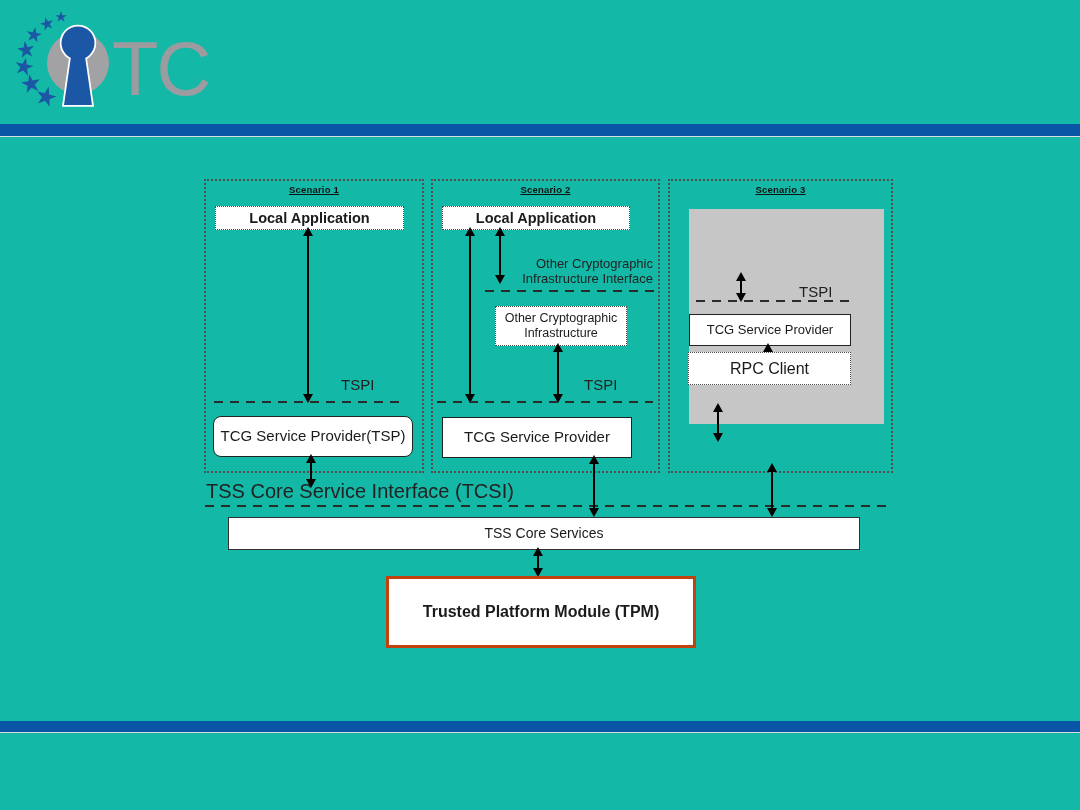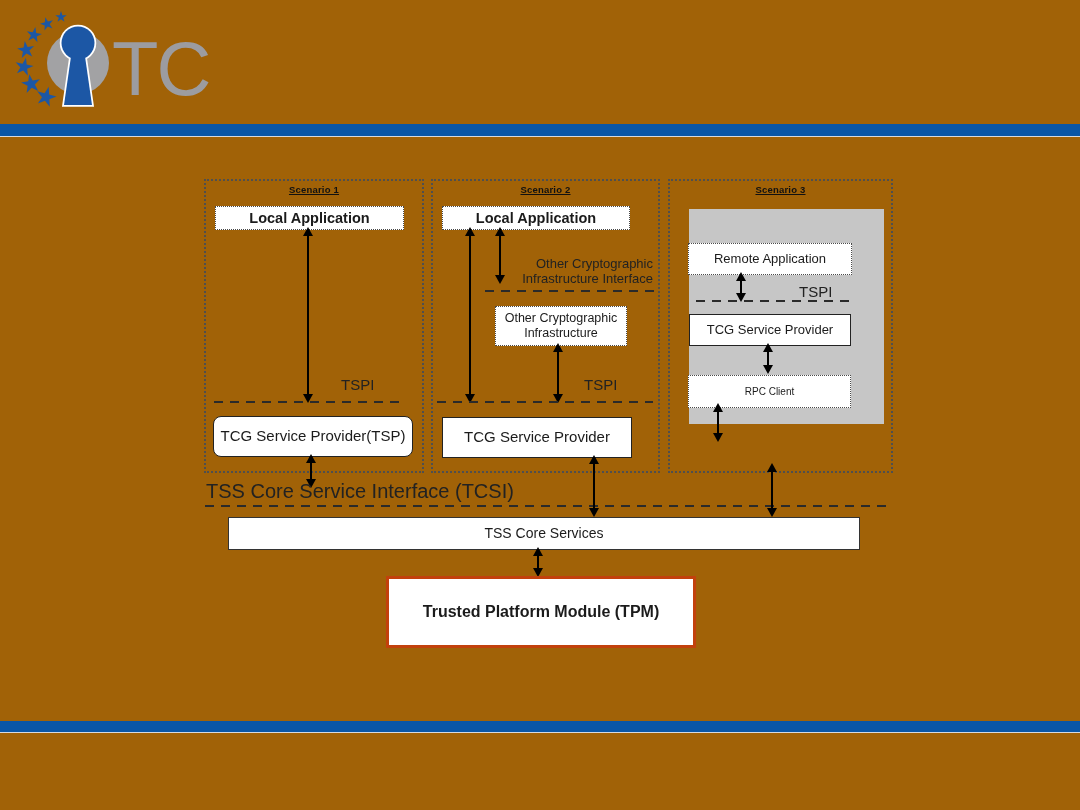--- a/index.html
+++ b/index.html
@@ -1,16 +1,16 @@
 <!DOCTYPE html>
 <html><head>
 <meta charset="utf-8">
 <style>
   html,body{margin:0;padding:0;background:#fff;}
-  .slide{position:relative;width:1080px;height:810px;background:#a16207;overflow:hidden;
+  .slide{position:relative;width:1080px;height:810px;background:#14b8a6;overflow:hidden;
          font-family:"Liberation Sans",sans-serif;color:#1b1b1b;}
   .abs{position:absolute;}
   .bar{position:absolute;left:0;width:1080px;background:#0a56a6;border-bottom:1px solid #d8dade;}
   
   .box{position:absolute;display:flex;flex-direction:column;align-items:center;justify-content:center;
        text-align:center;background:#fff;line-height:1.12;}
   .dotted{border:1.5px dotted #4a4a4a;}
   .solid{border:1.5px solid #222;text-align:right;}
   .scen{position:absolute;border:2px dotted #4f4f4f;background:transparent;}
   .scen-title{position:absolute;top:3px;left:0;width:100%;text-align:center;
@@ -91,27 +91,26 @@
   <div class="varrow" style="left:552px;top:343px;height:60px;"></div>
   <div class="label" style="left:584px;top:376px;font-size:15px;">TSPI</div>
   <div class="dash" style="left:437px;top:401px;width:216px;"></div>
   <div class="box solid" style="left:442px;top:417px;width:188px;height:39px;font-size:15px;">TCG Service Provider</div>
   <div class="varrow" style="left:588px;top:455px;height:62px;"></div>
 
   <div class="scen" style="left:668px;top:179px;width:221px;height:290px;">
     <div class="scen-title">Scenario 3</div>
   </div>
   <div class="abs" style="left:689px;top:209px;width:195px;height:215px;background:#c6c6c6;"></div>
-  <div class="box dotted" style="left:688px;top:243px;width:162px;height:30px;font-size:13px;">Remote Application</div>
   <div class="varrow" style="left:735px;top:272px;height:30px;"></div>
   <div class="label" style="left:799px;top:283px;font-size:15px;">TSPI</div>
   <div class="dash" style="left:696px;top:300px;width:155px;"></div>
   <div class="box solid" style="left:689px;top:314px;width:160px;height:30px;font-size:13px;">TCG Service Provider</div>
   <div class="varrow" style="left:762px;top:343px;height:31px;"></div>
-  <div class="box dotted" style="left:688px;top:375px;width:161px;height:31px;font-size:10px;">RPC Client</div>
+  <div class="box dotted" style="left:688px;top:352px;width:161px;height:31px;font-size:16px;">RPC Client</div>
   <div class="varrow" style="left:712px;top:403px;height:39px;"></div>
   <div class="varrow" style="left:766px;top:463px;height:54px;"></div>
 
   <div class="box" style="left:228px;top:517px;width:630px;height:31px;font-size:14px;border:1px solid #333;">TSS Core Services</div>
   <div class="varrow" style="left:532px;top:547px;height:30px;"></div>
   <div class="box bold" style="left:386px;top:576px;width:304px;height:66px;font-size:16px;border:3px solid #c2410c;">Trusted Platform Module (TPM)</div>
 
 </div>
 
 </body></html>

